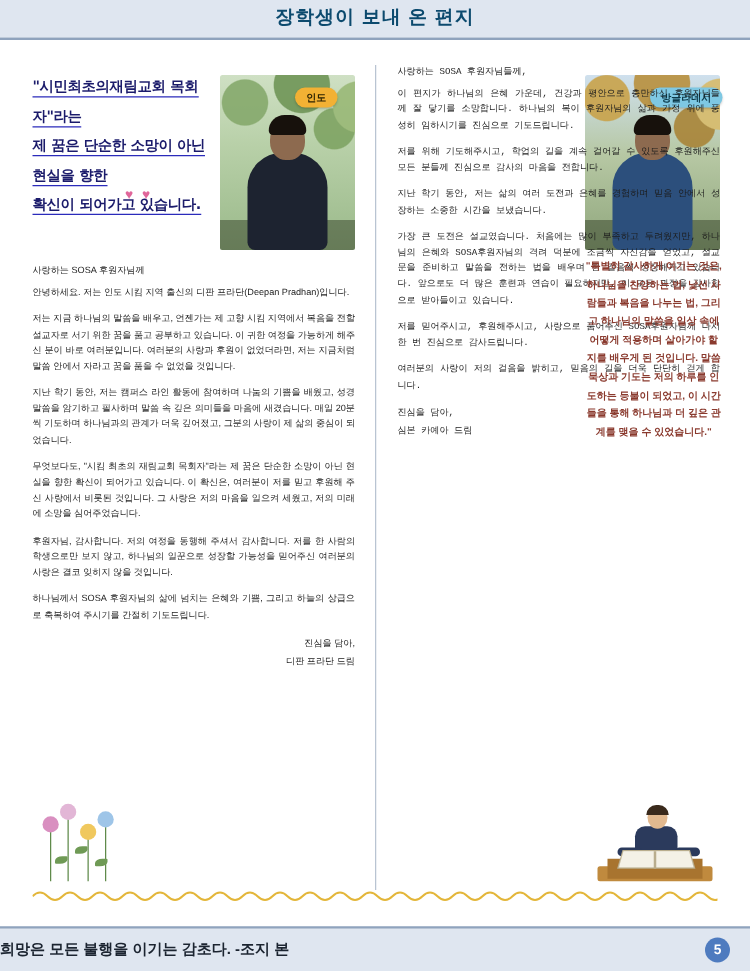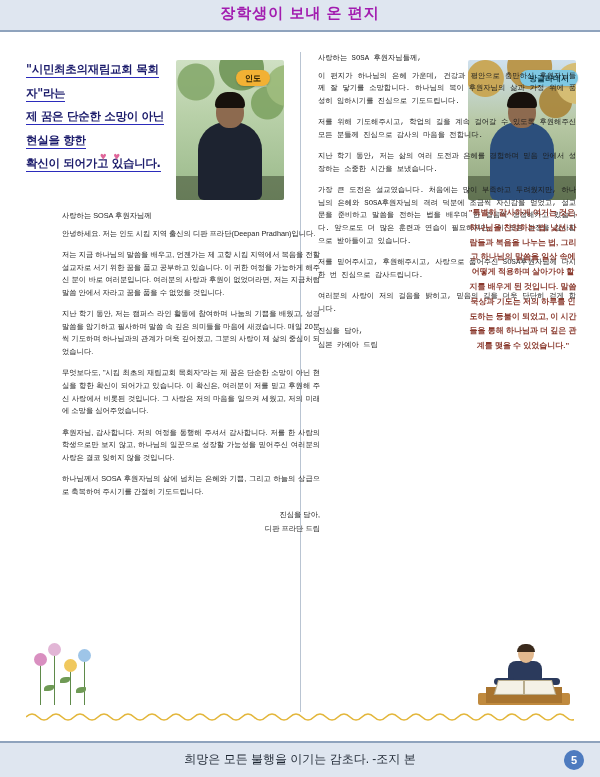--- a/index.html
+++ b/index.html
@@ -28,21 +28,21 @@
     height: 30px;
     background: #dfe6f0;
   }
   .header-title {
     position: absolute;
     left: 0; top: 4px;
     width: 600px;
     text-align: center;
     font-size: 15px;
     font-weight: bold;
-    color: #a21caf;
+    color: #0c4a6e;
     letter-spacing: 1px;
   }
   .header-rule {
     position: absolute;
     left: 0; top: 30px;
     width: 600px;
     height: 2px;
     background: #8fa3bd;
   }
 
@@ -58,23 +58,23 @@
     position: absolute;
     left: 0; bottom: 34px;
     width: 600px;
     height: 2px;
     background: #8fa3bd;
   }
   .footer-text {
     position: absolute;
     left: 0; bottom: 9px;
     width: 600px;
-    text-align: center;
+    text-align: left;
     font-size: 12px;
-    font-weight: normal;
+    font-weight: bold;
     color: #1b2430;
   }
   .page-number {
     position: absolute;
     right: 16px; bottom: 7px;
     width: 20px; height: 20px;
     border-radius: 50%;
     background: #4e7bbf;
     color: #ffffff;
     font-size: 11px;
@@ -94,21 +94,21 @@
     background: #b9c4d2;
   }
   .column {
     position: absolute;
     top: 52px;
     font-size: 7.3px;
     line-height: 1.72;
     color: #1c1c1c;
     text-align: justify;
   }
-  .col-left { left: 26px; width: 258px; margin-left: 36px; }
+  .col-left { left: 26px; width: 258px; }
   .col-right { left: 318px; width: 258px; font-family: Liberation Mono, monospace; }
 
   .para { margin: 0 0 9px 0; }
   .para.tight { margin-bottom: 5px; }
 
   
   .handwrite {
     position: absolute;
     left: 26px;
     top: 58px;

